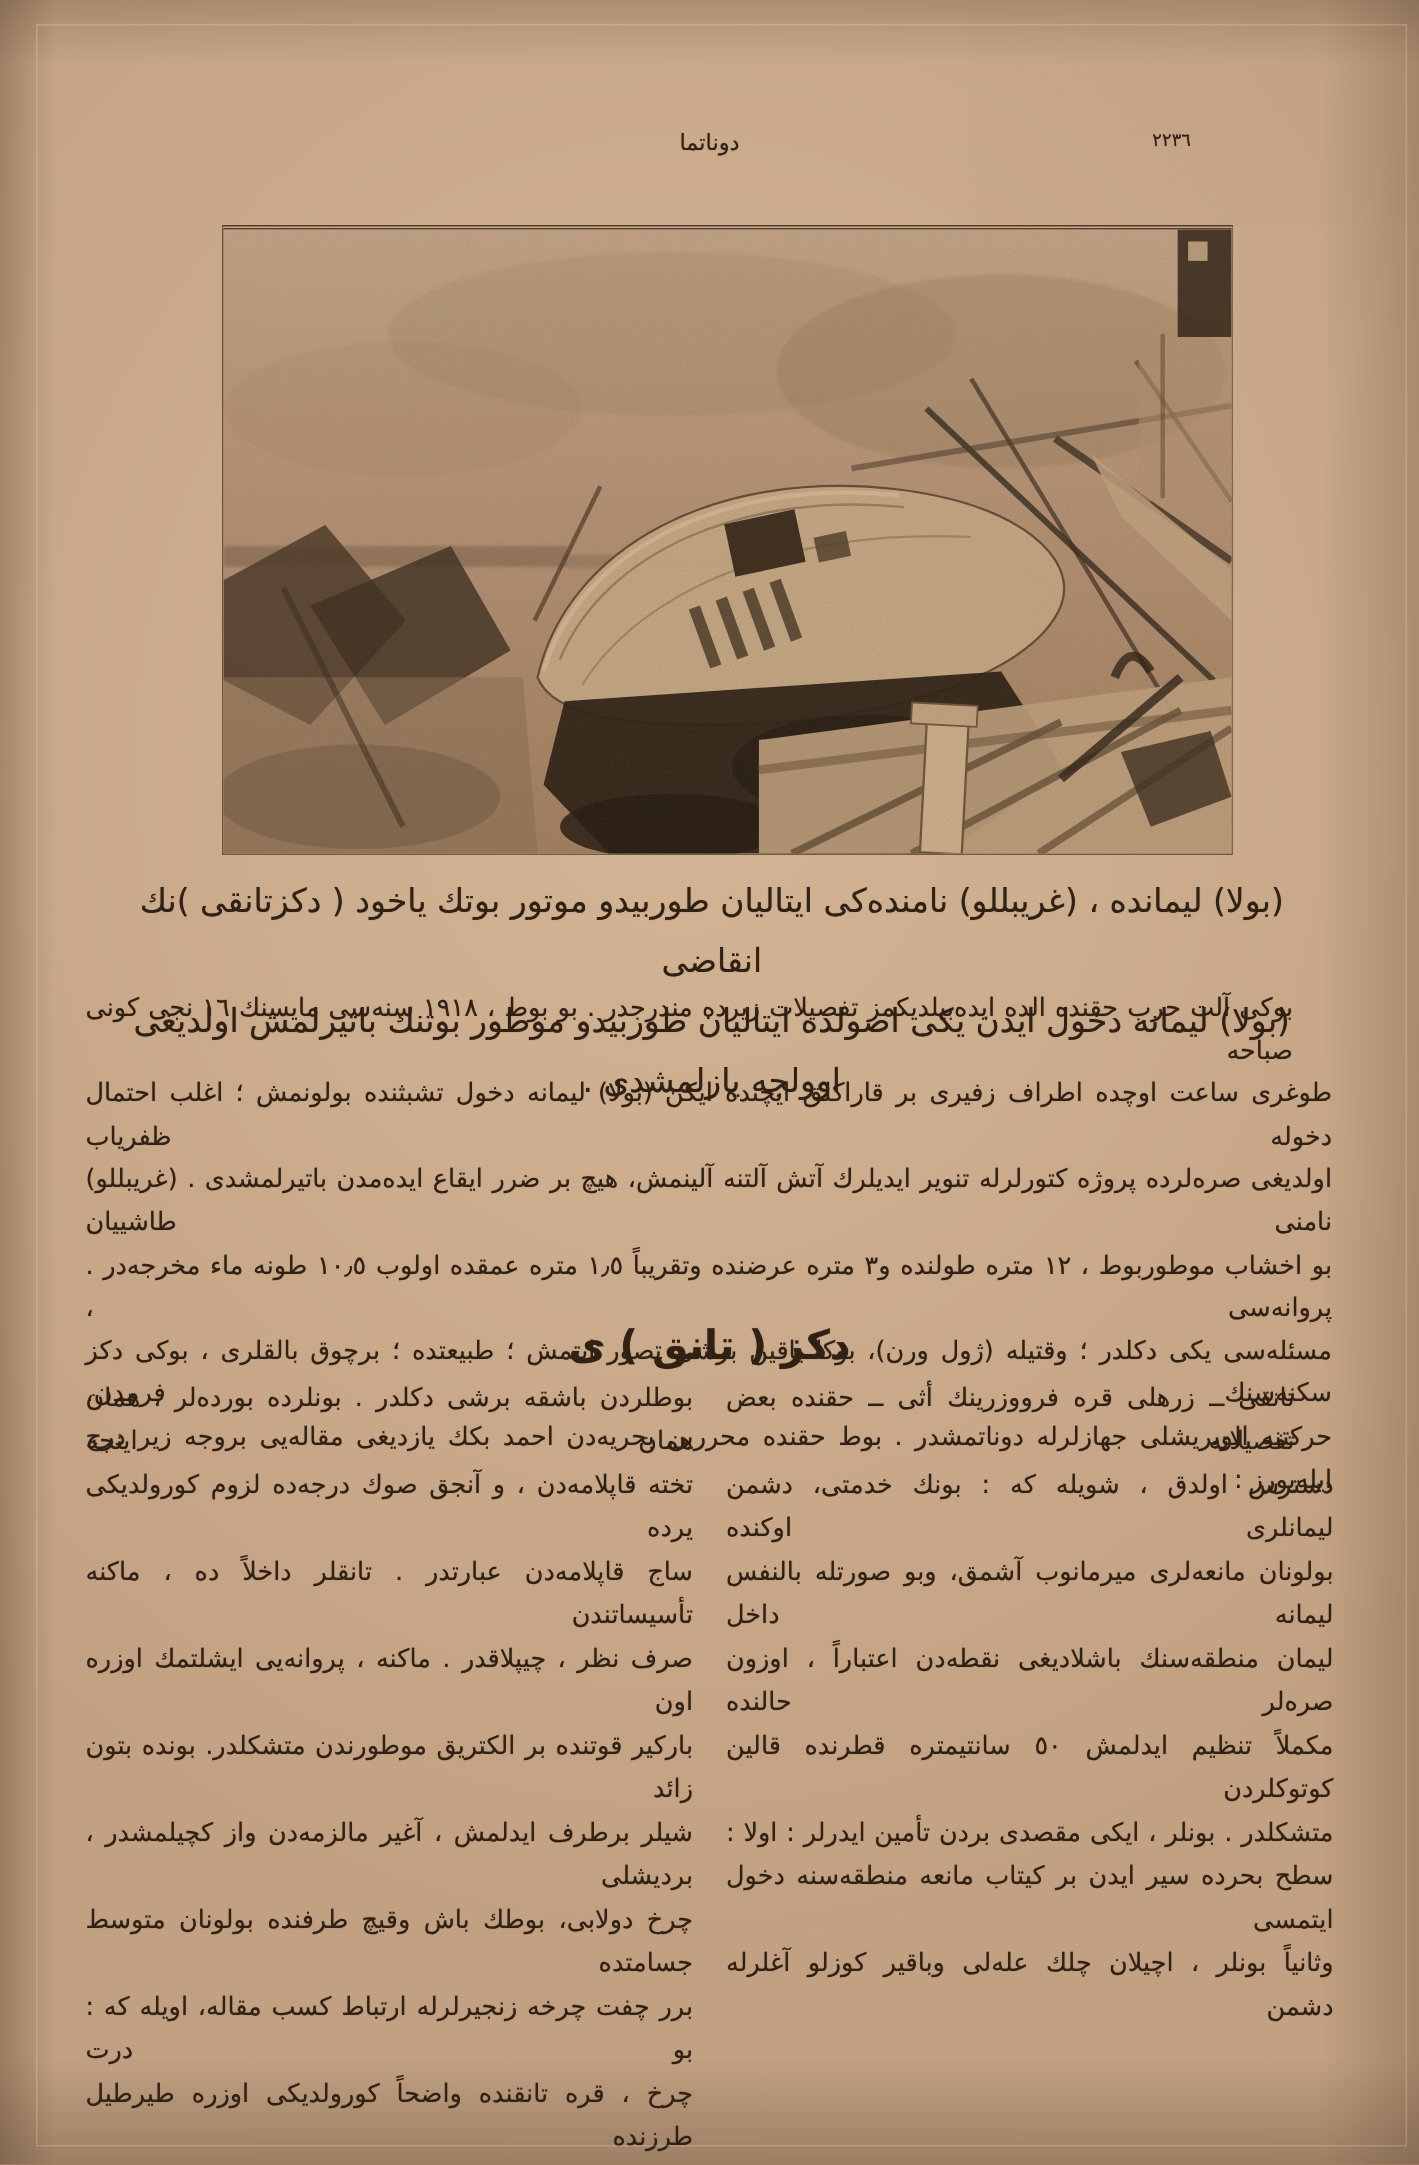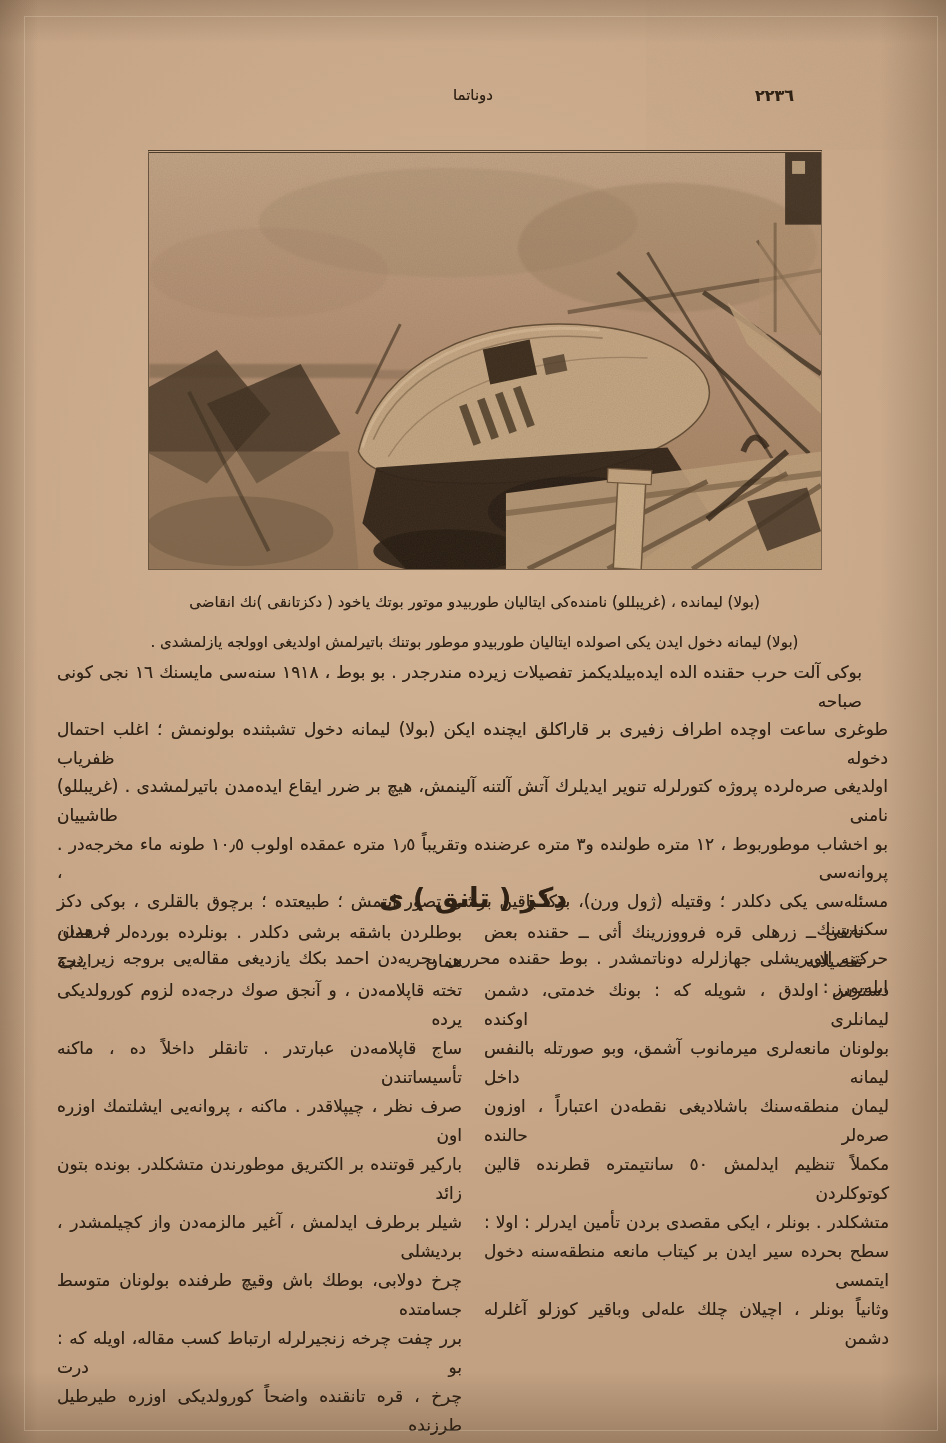--- a/index.html
+++ b/index.html
@@ -24,36 +24,36 @@
     pointer-events:none;
   }
   .texture{position:absolute;inset:0;opacity:0.10;pointer-events:none;}
   
   .masthead{
     position:absolute;top:86px;left:50%;transform:translateX(-50%);
     font-size:15px;font-weight:normal;letter-spacing:1px;
   }
   .page-number{
     position:absolute;top:86px;right:152px;
-    font-size:16px;font-weight:bold;letter-spacing:2px;
+    font-size:12px;font-weight:normal;letter-spacing:2px;
   }
   
   .photo-wrap{
     position:absolute;left:148px;top:150px;width:674px;height:420px;
     border-left:1px solid rgba(74,56,38,0.75);
     border-right:1px solid rgba(74,56,38,0.6);
     border-bottom:1px solid rgba(74,56,38,0.7);
     border-top:3px double rgba(58,43,27,0.85);
     box-sizing:border-box;
   }
   .photo-wrap svg{display:block;width:100%;height:100%;}
   
   .caption{
     position:absolute;top:582px;left:63px;right:60px;
-    text-align:center;font-size:15px;line-height:40px;
+    text-align:center;font-size:22px;line-height:40px;
   }
   
   .intro{
     position:absolute;top:658px;left:57px;right:58px;
     font-size:17px;line-height:28.6px;
   }
   .para .line{
     text-align:justify;
     text-align-last:justify;
     white-space:normal;

